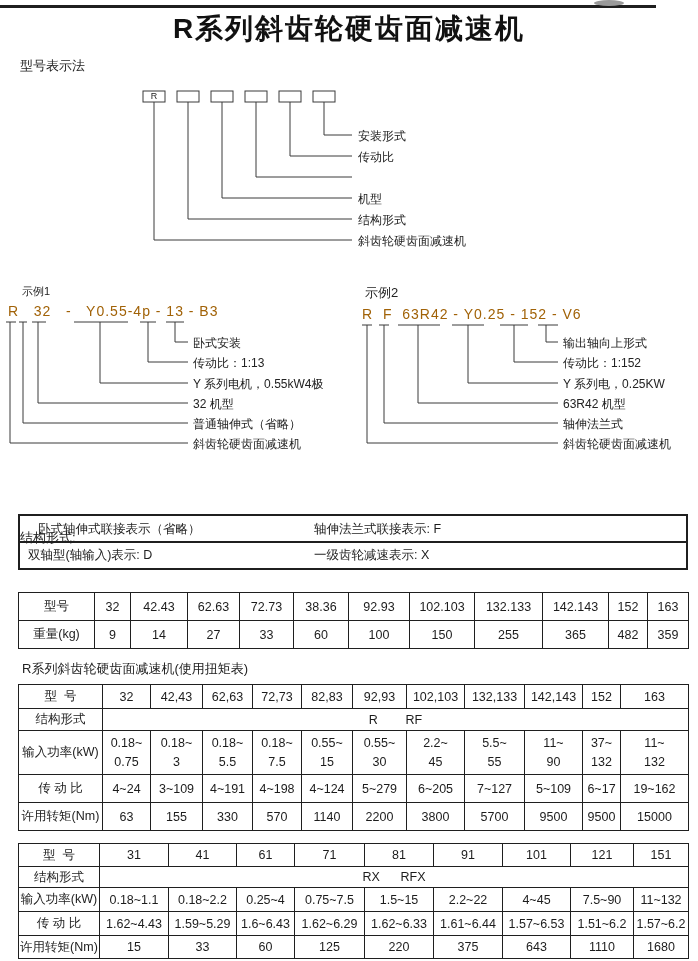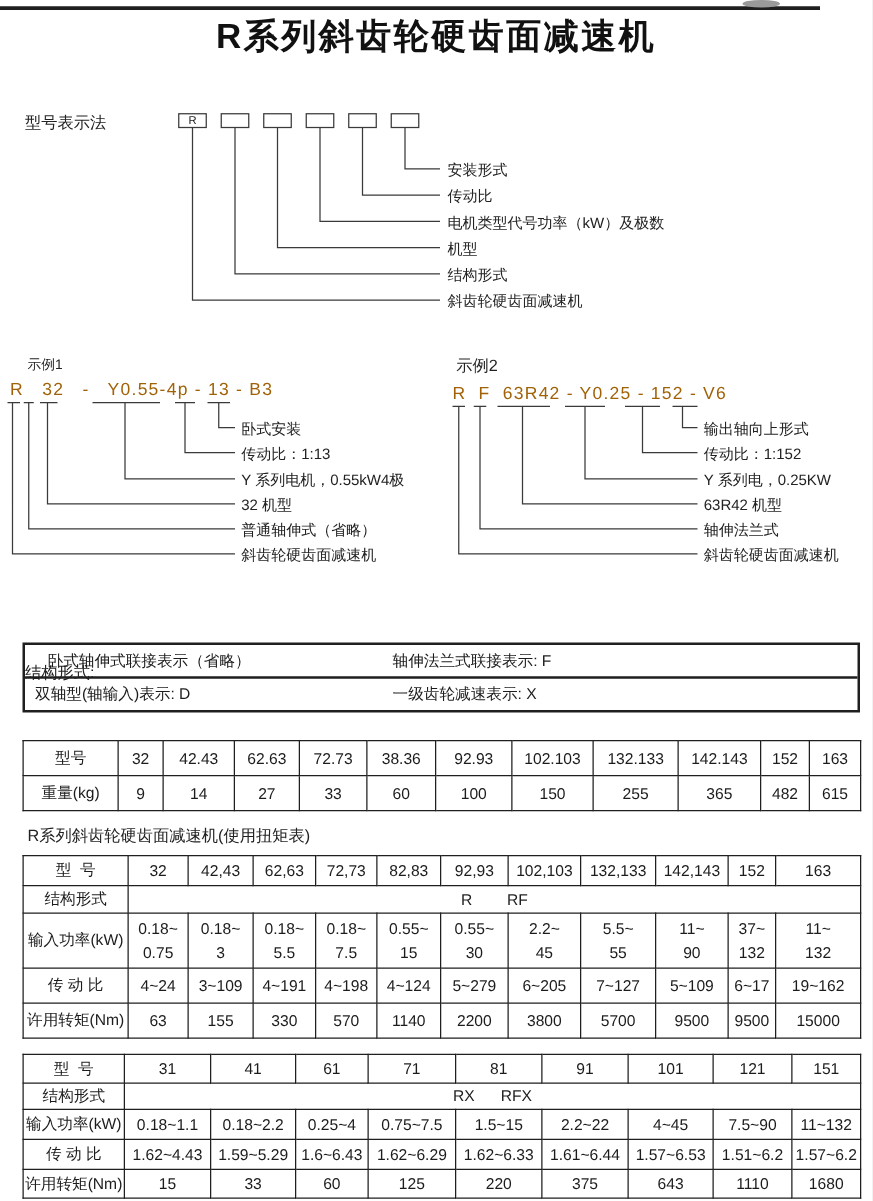--- a/index.html
+++ b/index.html
@@ -30,40 +30,39 @@
 </style>
 </head>
 <body>
 
 <div class="page">
 
   <div class="top-rule"></div>
   <div class="smudge"></div>
 
   <h1 class="title">R系列斜齿轮硬齿面减速机</h1>
-  <div class="seclabel" style="left:20px;top:57px;margin-top:32px;">型号表示法</div>
+  <div class="seclabel" style="left:20px;top:57px;">型号表示法</div>
 
   <svg class="diagram-svg" width="698" height="470" viewBox="0 0 698 470">
     <g fill="none" stroke="#3a3a3a" stroke-width="1">
       <rect x="143" y="91" width="22" height="11"></rect>
       <rect x="177" y="91" width="22" height="11"></rect>
       <rect x="211" y="91" width="22" height="11"></rect>
       <rect x="245" y="91" width="22" height="11"></rect>
       <rect x="279" y="91" width="22" height="11"></rect>
       <rect x="313" y="91" width="22" height="11"></rect>
       <path d="M154 102 V240 H352 M188 102 V219 H352 M222 102 V198 H352 M256 102 V177 H352 M290 102 V156 H352 M324 102 V135 H352"></path>
       <path d="M6 322 H16 M10 322 V443 H188 M19 322 H27 M23 322 V423 H188 M32 322 H46 M38 322 V403 H188 M74 322 H128 M100 322 V383 H188 M140 322 H156 M148 322 V362 H188 M166 322 H184 M175 322 V342 H188"></path>
       <path d="M362 325 H372 M367 325 V443 H558 M379 325 H389 M384 325 V423 H558 M398 325 H440 M418 325 V403 H558 M452 325 H484 M468 325 V383 H558 M500 325 H528 M514 325 V362 H558 M538 325 H558 M546 325 V342 H558"></path>
     </g>
   </svg>
   <span class="boxr">R</span>
 
   <span class="lbl" style="left:358px;top:128px;">安装形式</span>
   <span class="lbl" style="left:358px;top:149px;">传动比</span>
-  <span class="lbl" style="left:358px;top:170px;">电机类型代号功率（kW）及极数</span>
   <span class="lbl" style="left:358px;top:191px;">机型</span>
   <span class="lbl" style="left:358px;top:212px;">结构形式</span>
   <span class="lbl" style="left:358px;top:233px;">斜齿轮硬齿面减速机</span>
 
   <span class="lbl" style="left:22px;top:284px;font-size:11px;">示例1</span>
   <span class="code" style="left:8px;top:303px;">R   32   -   Y0.55-4p - 13 - B3</span>
   <span class="lbl" style="left:193px;top:335px;">卧式安装</span>
   <span class="lbl" style="left:193px;top:355px;">传动比：1:13</span>
   <span class="lbl" style="left:193px;top:376px;">Y 系列电机，0.55kW4极</span>
   <span class="lbl" style="left:193px;top:396px;">32 机型</span>
@@ -123,21 +122,21 @@
     <td>9</td>
           <td>14</td>
           <td>27</td>
           <td>33</td>
           <td>60</td>
           <td>100</td>
           <td>150</td>
           <td>255</td>
           <td>365</td>
           <td>482</td>
-          <td>615</td>
+          <td>359</td>
         </tr>
   </tbody>
     </table>
 
   <div class="seclabel" style="left:22px;top:660px;">R系列斜齿轮硬齿面减速机(使用扭矩表)</div>
 
   <table class="t" style="left:18px;top:684px;">
     <colgroup>
         <col style="width:84px">
         <col style="width:48px">

